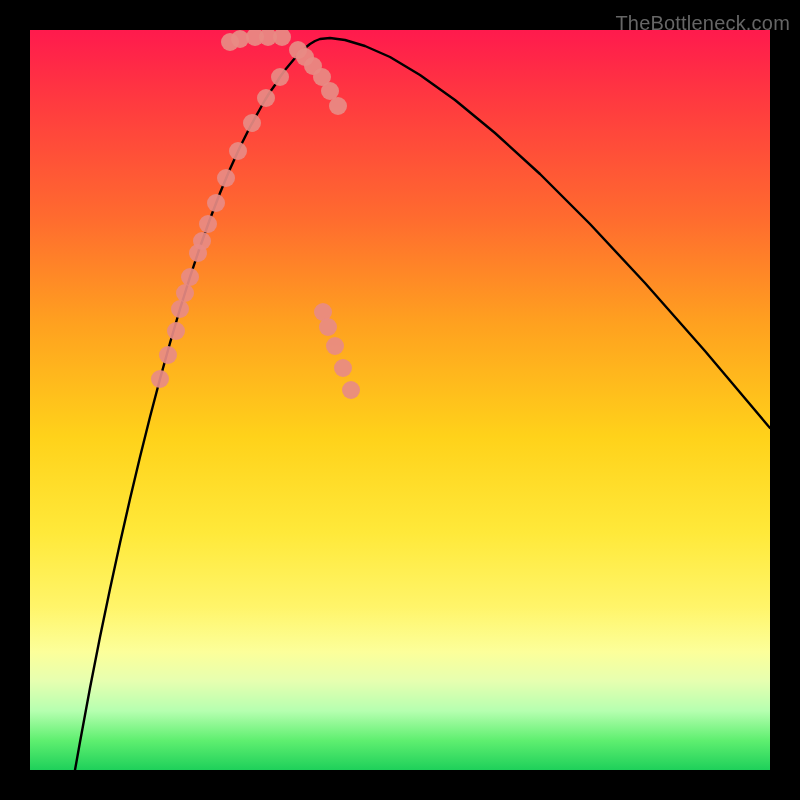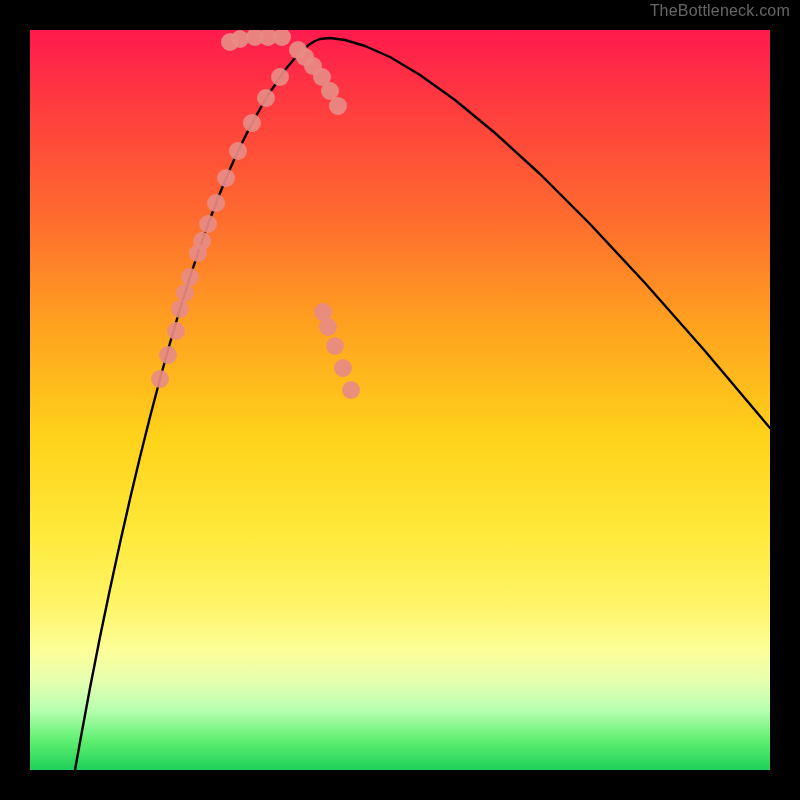--- a/index.html
+++ b/index.html
@@ -35,24 +35,24 @@
       #fff56a 78%,
       #fcff9a 84%,
       #e6ffb0 88%,
       #b6ffb0 92%,
       #5fef70 96%,
       #1ed05a 100%
     );
   }
   .watermark {
     position: absolute;
-    top: 2px;
+    top: 12px;
     right: 10px;
     color: #666;
-    font-size: 16px;
+    font-size: 20px;
     font-weight: 500;
     letter-spacing: 0.2px;
     user-select: none;
   }
   svg {
     position: absolute;
     left: 0;
     top: 0;
   }
 </style>

